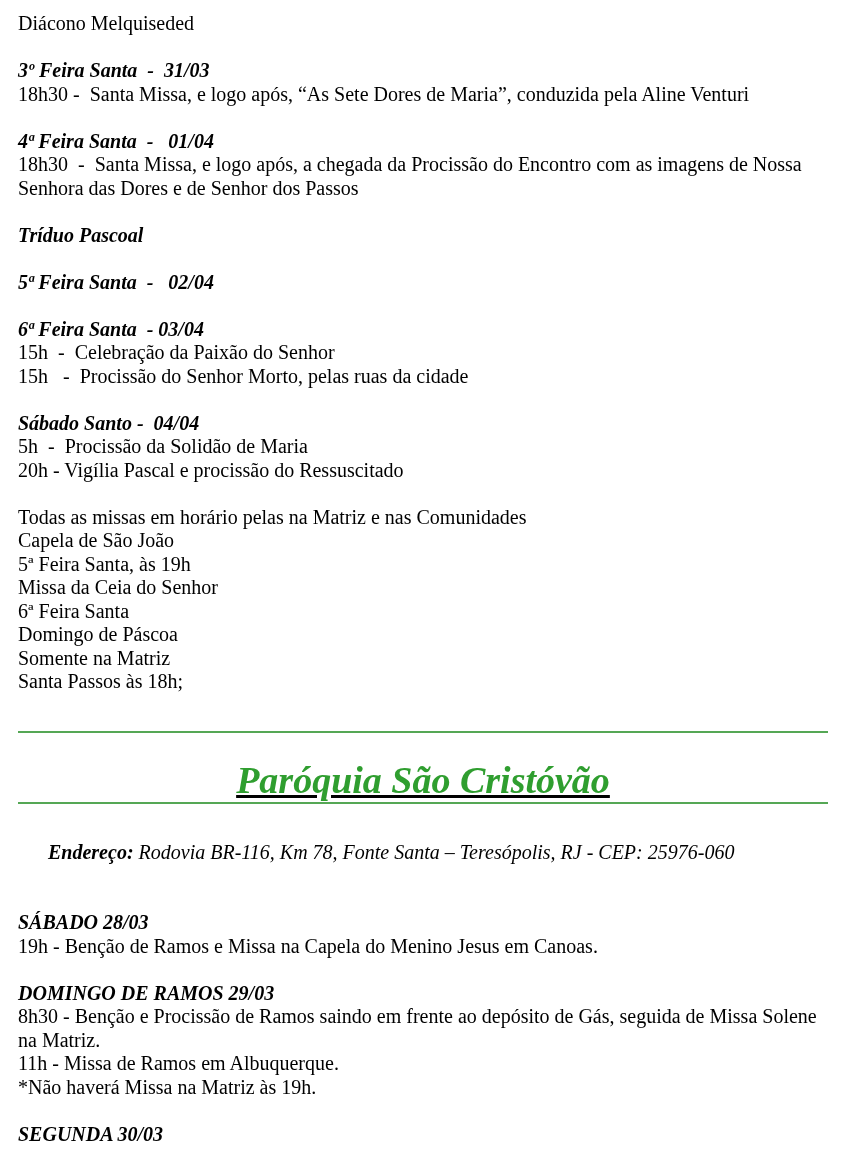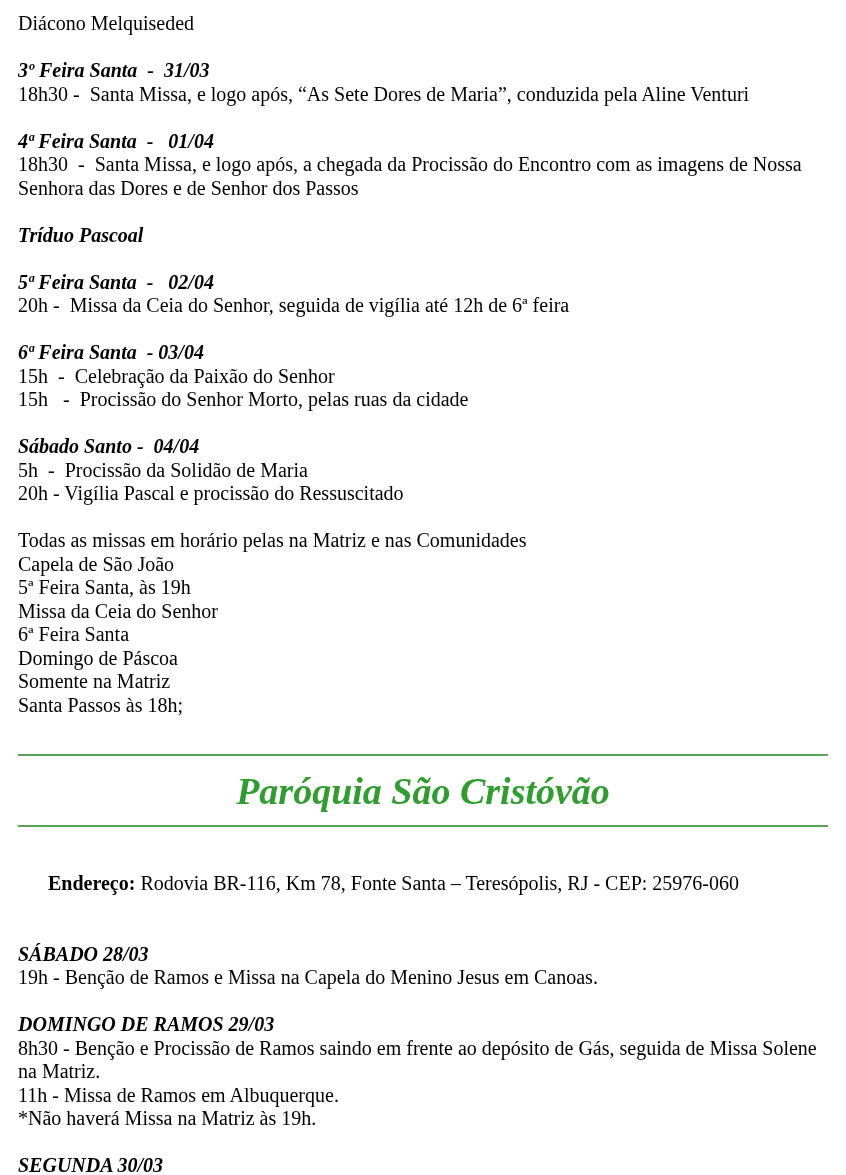--- a/index.html
+++ b/index.html
@@ -27,33 +27,35 @@
   }
   .blank{
     height:23.5px;
   }
   .parish-header{
     margin-top:37px;
     border-top:2px solid var(--green-line,#55a755);
     border-bottom:2px solid var(--green-line,#55a755);
     height:69px;
     display:flex;
-    align-items:center;
+    align-items:flex-end;
     justify-content:center;
+    text-decoration:underline;
   }
   .parish-title{
     font-size:38px;
     font-weight:bold;
     font-style:italic;
     color:var(--green-text,#2f9e2f);
     white-space:pre-wrap;
   }
   .address{
-    padding-top:20px;
+    padding-top:12px;
     line-height:24px;
+    font-style:italic;
   }
   .address b{font-weight:bold;}
 </style>
 </head>
 <body>
 
 <div class="page" style="background: rgb(255, 255, 255); color: rgb(0, 0, 0);">
   <div class="content">
 
     <div class="line">Diácono Melquiseded</div>
@@ -62,21 +64,20 @@
         <div class="blank"></div>
         <div class="line heading">3º Feira Santa  -  31/03</div>
         <div class="line">18h30 -  Santa Missa, e logo após, “As Sete Dores de Maria”, conduzida pela Aline Venturi</div>
         <div class="blank"></div>
         <div class="line heading">4ª Feira Santa  -   01/04</div>
         <div class="line">18h30  -  Santa Missa, e logo após, a chegada da Procissão do Encontro com as imagens de Nossa Senhora das Dores e de Senhor dos Passos</div>
         <div class="blank"></div>
         <div class="line heading">Tríduo Pascoal</div>
         <div class="blank"></div>
         <div class="line heading">5ª Feira Santa  -   02/04</div>
-        <div class="line">20h -  Missa da Ceia do Senhor, seguida de vigília até 12h de 6ª feira</div>
         <div class="blank"></div>
         <div class="line heading">6ª Feira Santa  - 03/04</div>
         <div class="line">15h  -  Celebração da Paixão do Senhor</div>
         <div class="line">15h   -  Procissão do Senhor Morto, pelas ruas da cidade</div>
         <div class="blank"></div>
         <div class="line heading">Sábado Santo -  04/04</div>
         <div class="line">5h  -  Procissão da Solidão de Maria</div>
         <div class="line">20h - Vigília Pascal e procissão do Ressuscitado</div>
         <div class="blank"></div>
         <div class="line">Todas as missas em horário pelas na Matriz e nas Comunidades</div>

